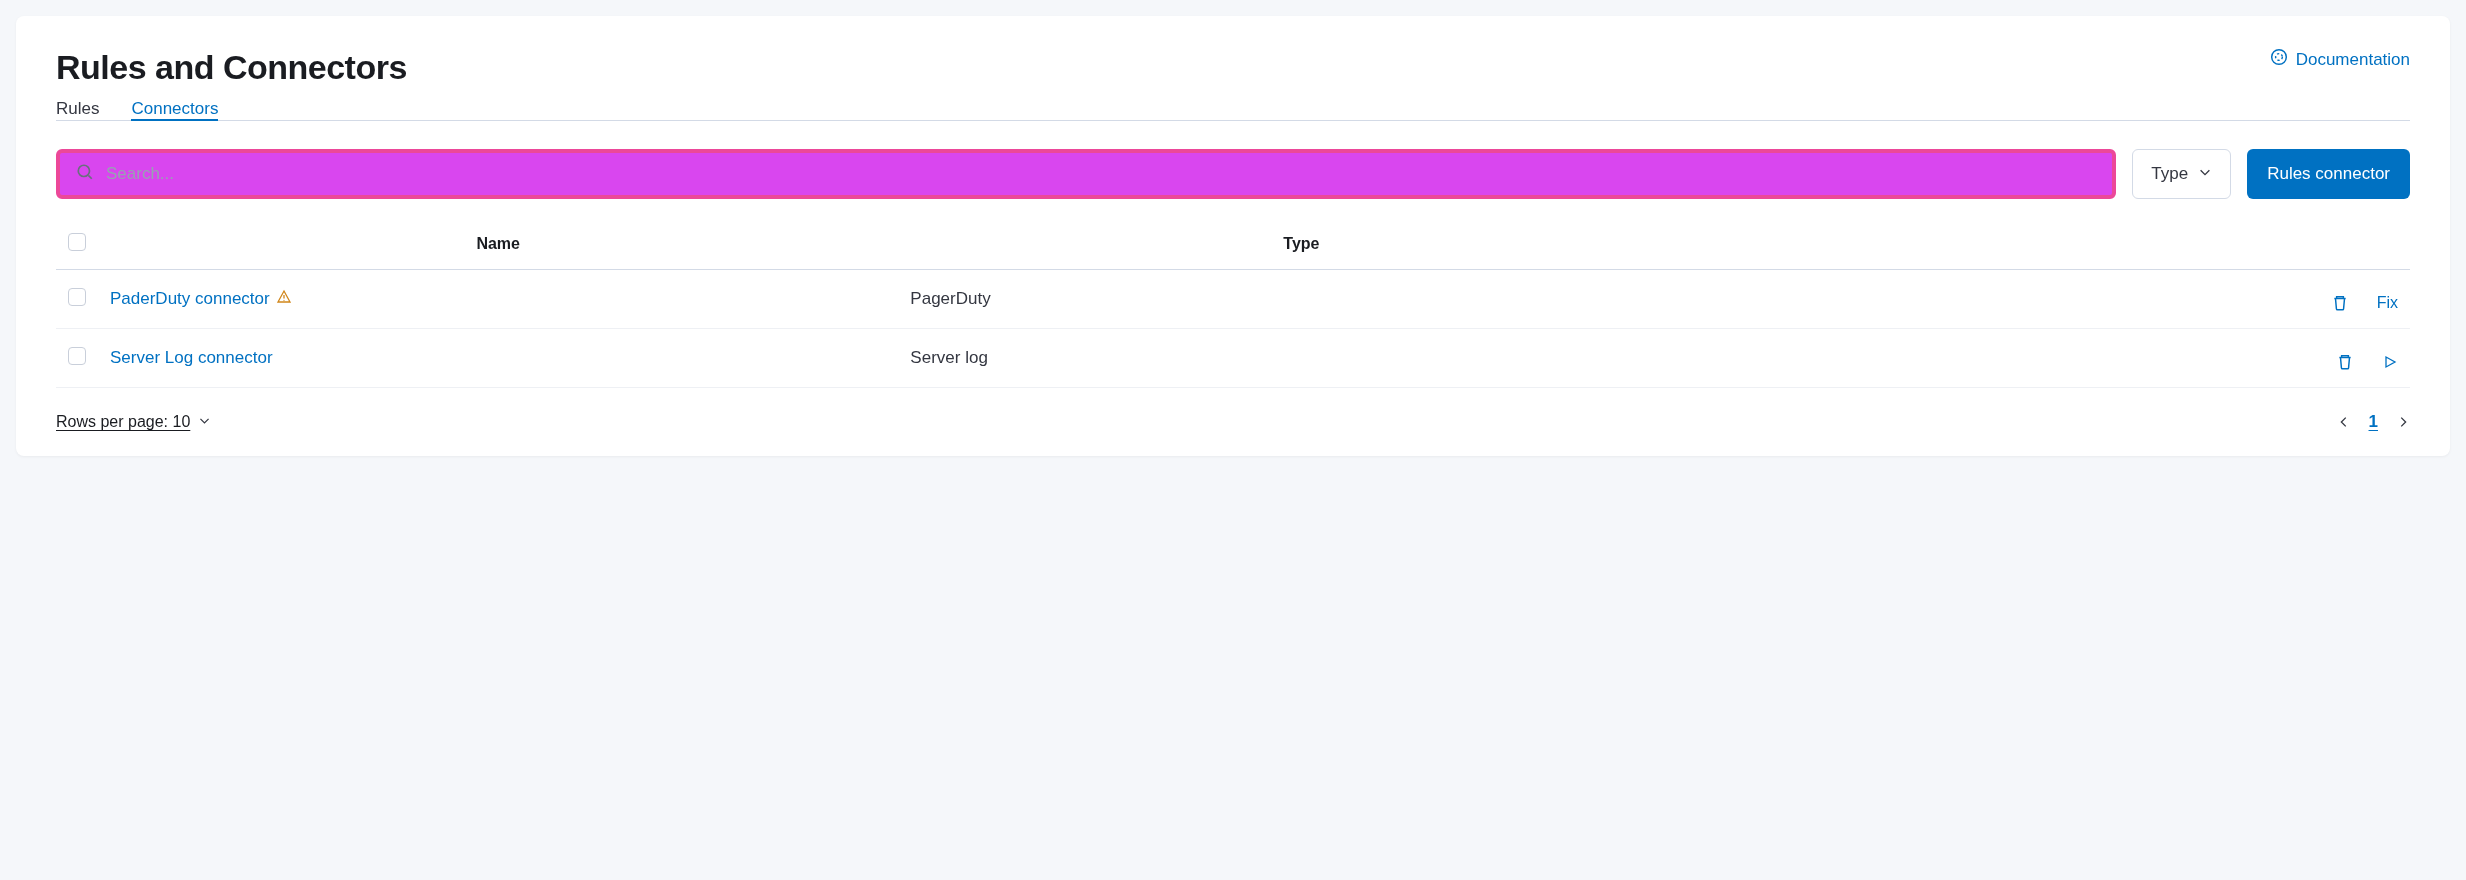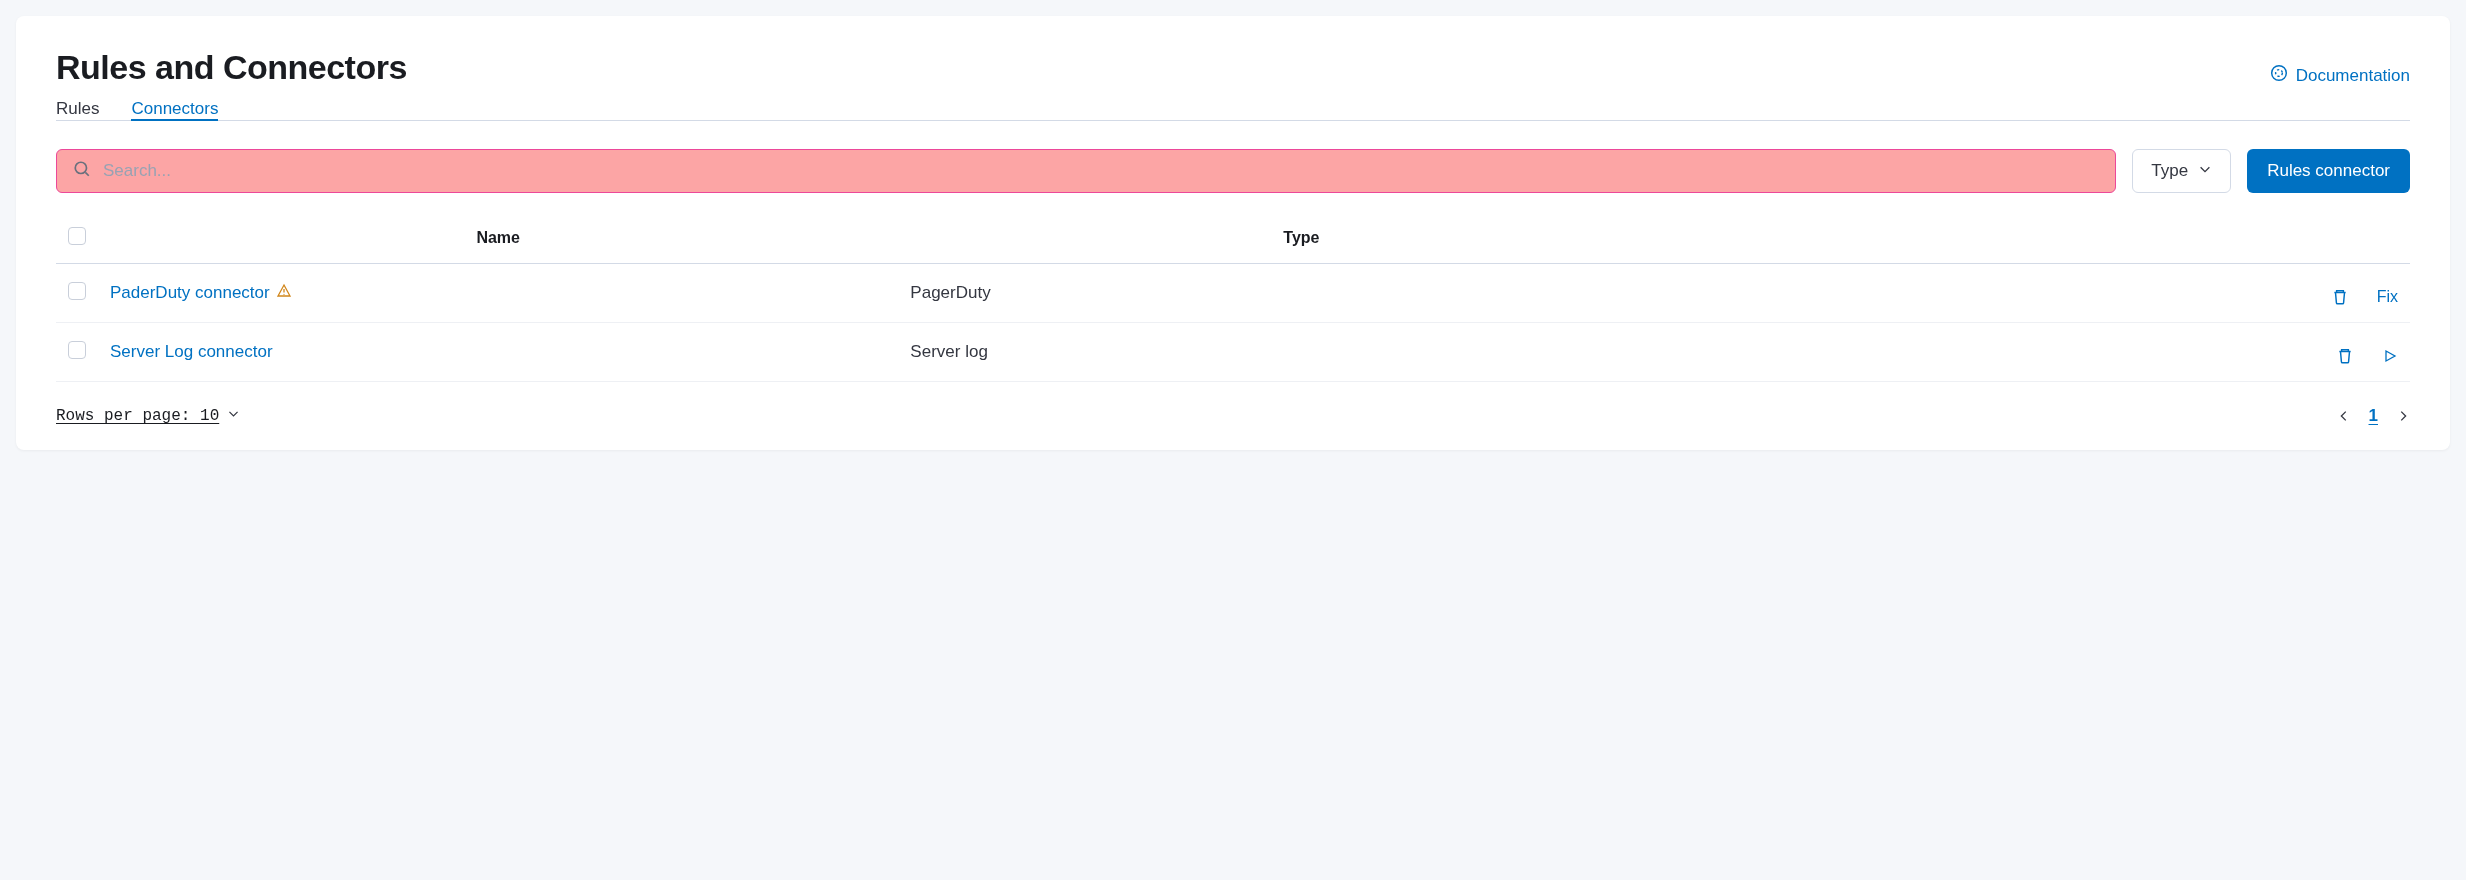--- a/index.html
+++ b/index.html
@@ -32,21 +32,21 @@
     }
     .doc-link {
       display: inline-flex;
       align-items: center;
       gap: 8px;
       color: #0071c2;
       font-size: 17px;
       font-weight: 500;
       text-decoration: none;
       cursor: pointer;
-      margin-top: 16px;
+      margin-top: 0;
       text-align: center;
     }
     .subtitle {
       color: #343741;
       font-size: 18px;
       margin-bottom: 24px;
     }
     .tabs {
       display: flex;
       gap: 32px;
@@ -69,24 +69,24 @@
     .controls-row {
       display: flex;
       gap: 16px;
       margin-bottom: 24px;
     }
     .search-box {
       flex: 1;
       display: flex;
       align-items: center;
       gap: 12px;
-      border: 1px solid #ec4899;
+      border: 4px solid #ec4899;
       border-radius: 6px;
       padding: 10px 16px;
-      background: #fca5a5;
+      background: #d946ef;
     }
     .search-input {
       flex: 1;
       border: none;
       outline: none;
       font-size: 17px;
       background: transparent;
       color: #343741;
     }
     .search-input::placeholder {
@@ -180,21 +180,20 @@
     }
     .rows-per-page {
       display: inline-flex;
       align-items: flex-end;
       gap: 8px;
       font-size: 16px;
       color: #1a1c21;
       cursor: pointer;
       text-decoration: underline;
       text-underline-offset: 3px;
-      font-family: Liberation Mono, monospace;
     }
     .pagination {
       display: inline-flex;
       align-items: center;
       gap: 18px;
     }
     .page-arrow {
       cursor: pointer;
       display: inline-flex;
       color: #343741;

